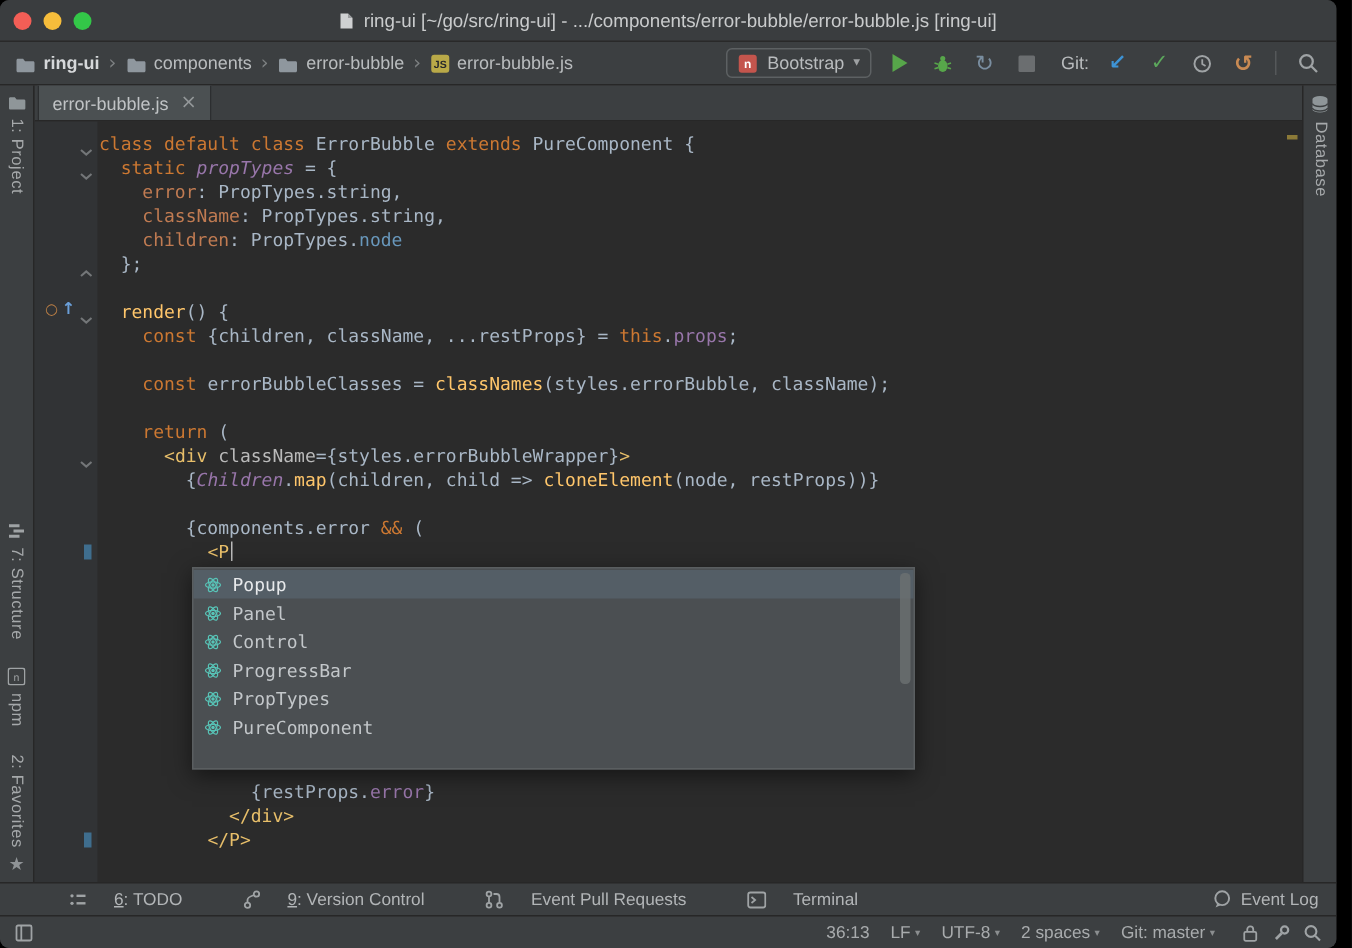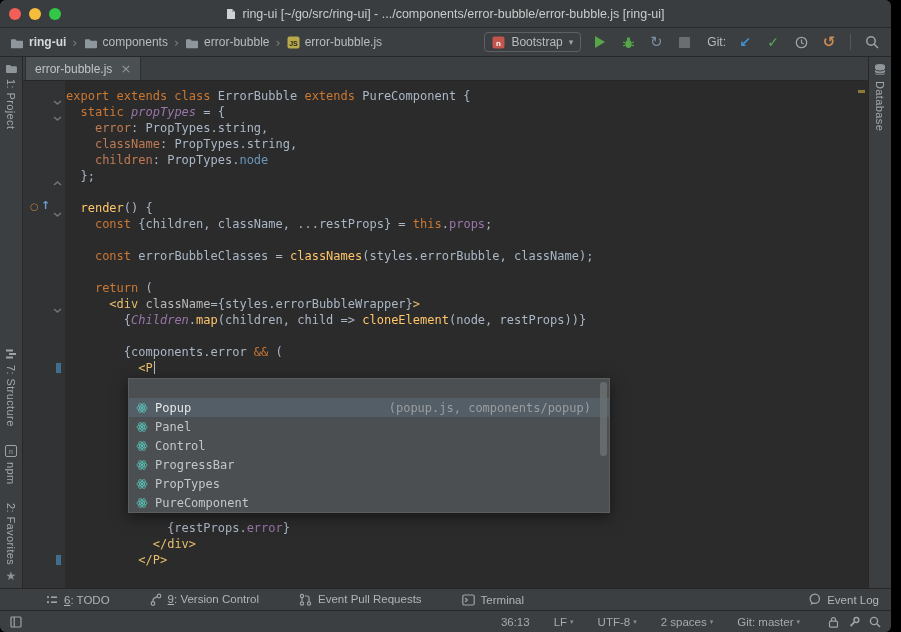--- a/index.html
+++ b/index.html
@@ -64,37 +64,37 @@
   .tk-fld,.tk-imp{color:var(--c-prop);font-style:italic}
   .caret{display:inline-block;width:1px;height:13px;background:#bcbcbc;vertical-align:-2px;margin-left:1px}
 
   .fold{position:absolute;left:30px}
   .gmark-circle{position:absolute;left:7px;color:#bb7f45;font-size:10px}
   .gmark-up{position:absolute;left:18px;color:#6a9fd8;font-size:11px;font-weight:bold}
   .tagrect{position:absolute;left:33px;width:5px;height:10px;background:#3f6e8e}
   .stripe{position:absolute;right:3px;top:9px;width:7px;height:3px;background:#a58f3c;opacity:.8}
 
   
-  .popup{position:absolute;left:105px;top:297px;width:482px;height:135px;background:rgba(76,81,84,0.97);border:1px solid #5a5e60;box-shadow:0 4px 14px rgba(0,0,0,.5);padding-top:19px;z-index:5}
+  .popup{position:absolute;left:105px;top:297px;width:482px;height:135px;background:rgba(76,81,84,0.97);border:1px solid #5a5e60;box-shadow:0 4px 14px rgba(0,0,0,.5);padding-top:1px;z-index:5}
   .completion-item{height:19px;display:flex;align-items:center;gap:7px;padding:0 18px 0 6px;font-family:"DejaVu Sans Mono",monospace;font-size:12px;color:#c3c7ca}
   .completion-item.selected{background:#545e66}
   .completion-item.selected .ci-label{color:#e7e9eb}
   .ci-tail{margin-left:auto;color:#9a9ea1}
   .react-icon{display:flex;width:13px;justify-content:center}
   .popup-scroll{position:absolute;right:2px;top:3px;width:7px;height:74px;background:#6c7072;border-radius:3px;opacity:.8}
 
   
   .bottombar{height:22px;flex:none;background:var(--bg-panel);border-top:1px solid var(--border);display:flex;align-items:center;padding:0 12px 0 46px;gap:40px;font-size:11.5px;color:#b2b5b7}
-  .bb-item{display:flex;align-items:flex-start;gap:6px}
+  .bb-item{display:flex;align-items:flex-end;gap:18px}
   .mn{text-decoration:underline}
   .bb-right{margin-left:auto;display:flex;align-items:center;gap:6px}
 
   
   .statusbar{height:22px;flex:none;background:var(--bg-panel);border-top:1px solid var(--border);display:flex;align-items:center;padding:0 10px;font-size:11.5px;color:#a8abad}
-  .sb-right{margin-left:auto;display:flex;align-items:center;gap:24px}
+  .sb-right{margin-left:auto;display:flex;align-items:center;gap:14px}
   .sb-item{display:flex;align-items:center;gap:3px}
   .mini{font-size:7px;color:#8b8e90;font-family:"DejaVu Sans",sans-serif}
   .sb-icons{display:flex;align-items:center;gap:9px;margin-left:4px}
   .ico{display:inline-flex;align-items:center;justify-content:center}
 </style>
 </head>
 <body>
 
 <div class="window">
 
@@ -285,21 +285,21 @@
             <svg width="9" height="6">
                 <path d="M1 1l3.5 3L8 1" stroke="#737678" stroke-width="1.4" fill="none"></path>
               </svg></div>
           <span class="gmark-circle glyph" style="top:121px">○</span>
           <span class="gmark-up glyph" style="top:119px">↑</span>
           <div class="tagrect" style="top:282px"></div>
           <div class="tagrect" style="top:474px"></div>
         </div>
 
         <div class="code">
-            <div class="code-line"><span class="tk-kw">export extends class </span><span class="tk-pln">ErrorBubble </span><span class="tk-kw">extends </span><span class="tk-pln">PureComponent {</span></div>
+            <div class="code-line"><span class="tk-kw">class default class </span><span class="tk-pln">ErrorBubble </span><span class="tk-kw">extends </span><span class="tk-pln">PureComponent {</span></div>
             <div class="code-line"><span class="tk-pln">  </span><span class="tk-kw">static </span><span class="tk-fld">propTypes</span><span class="tk-pln"> = {</span></div>
             <div class="code-line"><span class="tk-pln">    </span><span class="tk-okey">error</span><span class="tk-pln">: PropTypes.string,</span></div>
             <div class="code-line"><span class="tk-pln">    </span><span class="tk-okey">className</span><span class="tk-pln">: PropTypes.string,</span></div>
             <div class="code-line"><span class="tk-pln">    </span><span class="tk-okey">children</span><span class="tk-pln">: PropTypes.</span><span class="tk-num">node</span></div>
             <div class="code-line"><span class="tk-pln">  };</span></div>
             <div class="code-line"></div>
             <div class="code-line"><span class="tk-pln">  </span><span class="tk-fn">render</span><span class="tk-pln">() {</span></div>
             <div class="code-line"><span class="tk-pln">    </span><span class="tk-kw">const </span><span class="tk-pln">{children, className, ...restProps} = </span><span class="tk-kw">this</span><span class="tk-pln">.</span><span class="tk-prop">props</span><span class="tk-pln">;</span></div>
             <div class="code-line"></div>
             <div class="code-line"><span class="tk-pln">    </span><span class="tk-kw">const </span><span class="tk-pln">errorBubbleClasses = </span><span class="tk-fn">classNames</span><span class="tk-pln">(styles.errorBubble, className);</span></div>
@@ -333,21 +333,20 @@
       <svg viewBox="0 0 24 24" width="12" height="12">
                     <circle cx="12" cy="12" r="2.3" fill="#58c4b7"></circle>
                     <g fill="none" stroke="#58c4b7" stroke-width="1.6">
                       <ellipse cx="12" cy="12" rx="10" ry="4.2"></ellipse>
                       <ellipse cx="12" cy="12" rx="10" ry="4.2" transform="rotate(60 12 12)"></ellipse>
                       <ellipse cx="12" cy="12" rx="10" ry="4.2" transform="rotate(120 12 12)"></ellipse>
                     </g>
                   </svg>
     </span>
     <span class="ci-label">Popup</span>
-    <span class="ci-tail">(popup.js, components/popup)</span>
   </div>
               <div class="completion-item">
     <span class="react-icon">
       <svg viewBox="0 0 24 24" width="12" height="12">
                     <circle cx="12" cy="12" r="2.3" fill="#58c4b7"></circle>
                     <g fill="none" stroke="#58c4b7" stroke-width="1.6">
                       <ellipse cx="12" cy="12" rx="10" ry="4.2"></ellipse>
                       <ellipse cx="12" cy="12" rx="10" ry="4.2" transform="rotate(60 12 12)"></ellipse>
                       <ellipse cx="12" cy="12" rx="10" ry="4.2" transform="rotate(120 12 12)"></ellipse>
                     </g>

